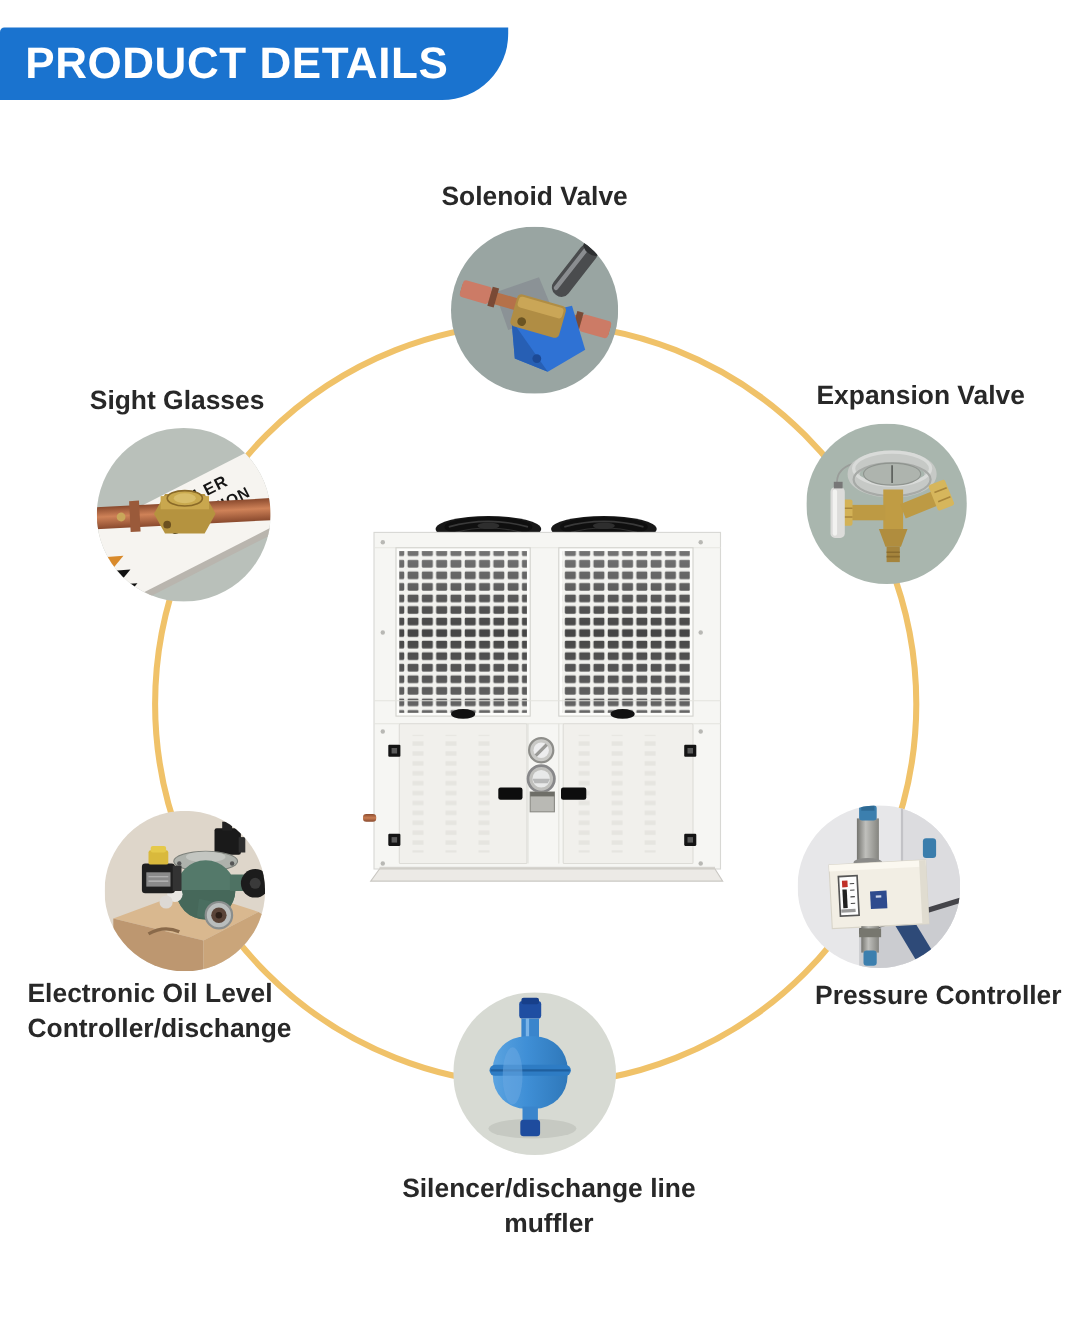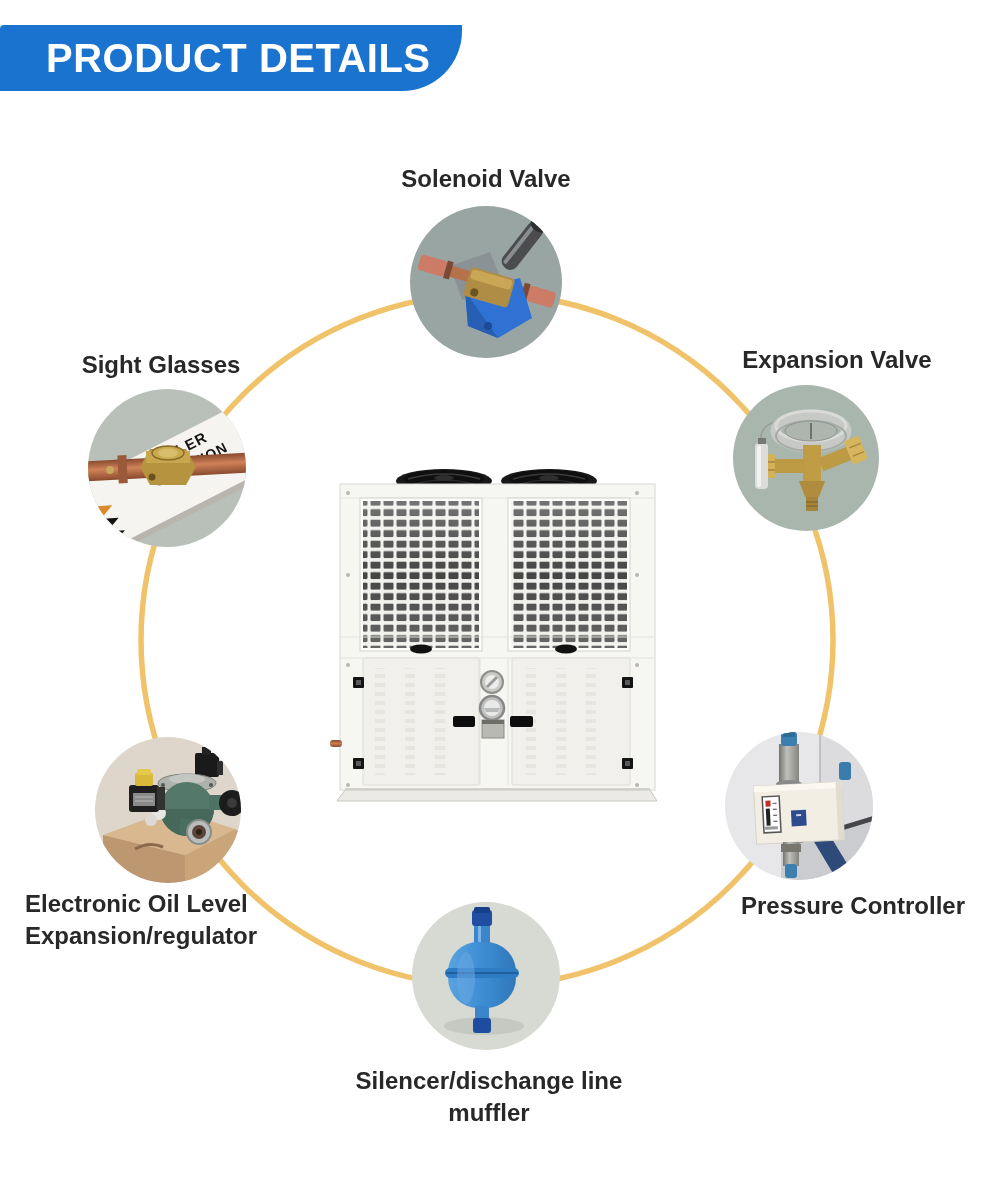--- a/index.html
+++ b/index.html
@@ -13,21 +13,21 @@
     position:relative;width:983px;height:1200px;margin:0 auto;
     background:var(--page-bg,#fff);overflow:hidden;
     font-family:"Liberation Sans",sans-serif;
   }
   .banner{
     position:absolute;left:0;top:25px;width:462px;height:66px;
     background:var(--banner-blue,#1a73cf);
     border-radius:4px 0 60px 0;
   }
   .banner-title{
-    display:block;line-height:66px;padding-left:46px;
+    display:block;line-height:66px;padding-left:23px;
     color:#fff;font-size:40px;font-weight:700;letter-spacing:.5px;
     white-space:nowrap;
   }
   .ring{position:absolute;left:0;top:0;}
   .feature-label{
     position:absolute;color:var(--label-ink,#282828);
     font-size:24px;font-weight:600;line-height:32px;letter-spacing:0;
   }
   .lab-center{text-align:center;}
   .photo-circle{
@@ -357,19 +357,19 @@
       <rect x="61" y="116" width="18" height="15" rx="3" fill="#1e4c9e"></rect>
     </svg>
   </div>
 
   <div class="feature-label lab-center" style="left:336px;top:163px;width:300px;">Solenoid Valve</div>
 
   <div class="feature-label lab-center" style="left:687px;top:344px;width:300px;">Expansion Valve</div>
 
   <div class="feature-label lab-center" style="left:36px;top:349px;width:250px;">Sight Glasses</div>
 
-  <div class="feature-label" style="left:25px;top:888px;width:235px;">Electronic Oil Level Expansion/regulator</div>
+  <div class="feature-label" style="left:25px;top:888px;width:235px;">Electronic Oil Level Controller/dischange</div>
 
   <div class="feature-label lab-center" style="left:713px;top:890px;width:280px;">Pressure Controller</div>
 
-  <div class="feature-label lab-center" style="left:314px;top:1065px;width:350px;">Silencer/dischange line muffler</div>
+  <div class="feature-label lab-center" style="left:324px;top:1065px;width:350px;">Silencer/dischange line muffler</div>
 
 </div>
 
 </body></html>

